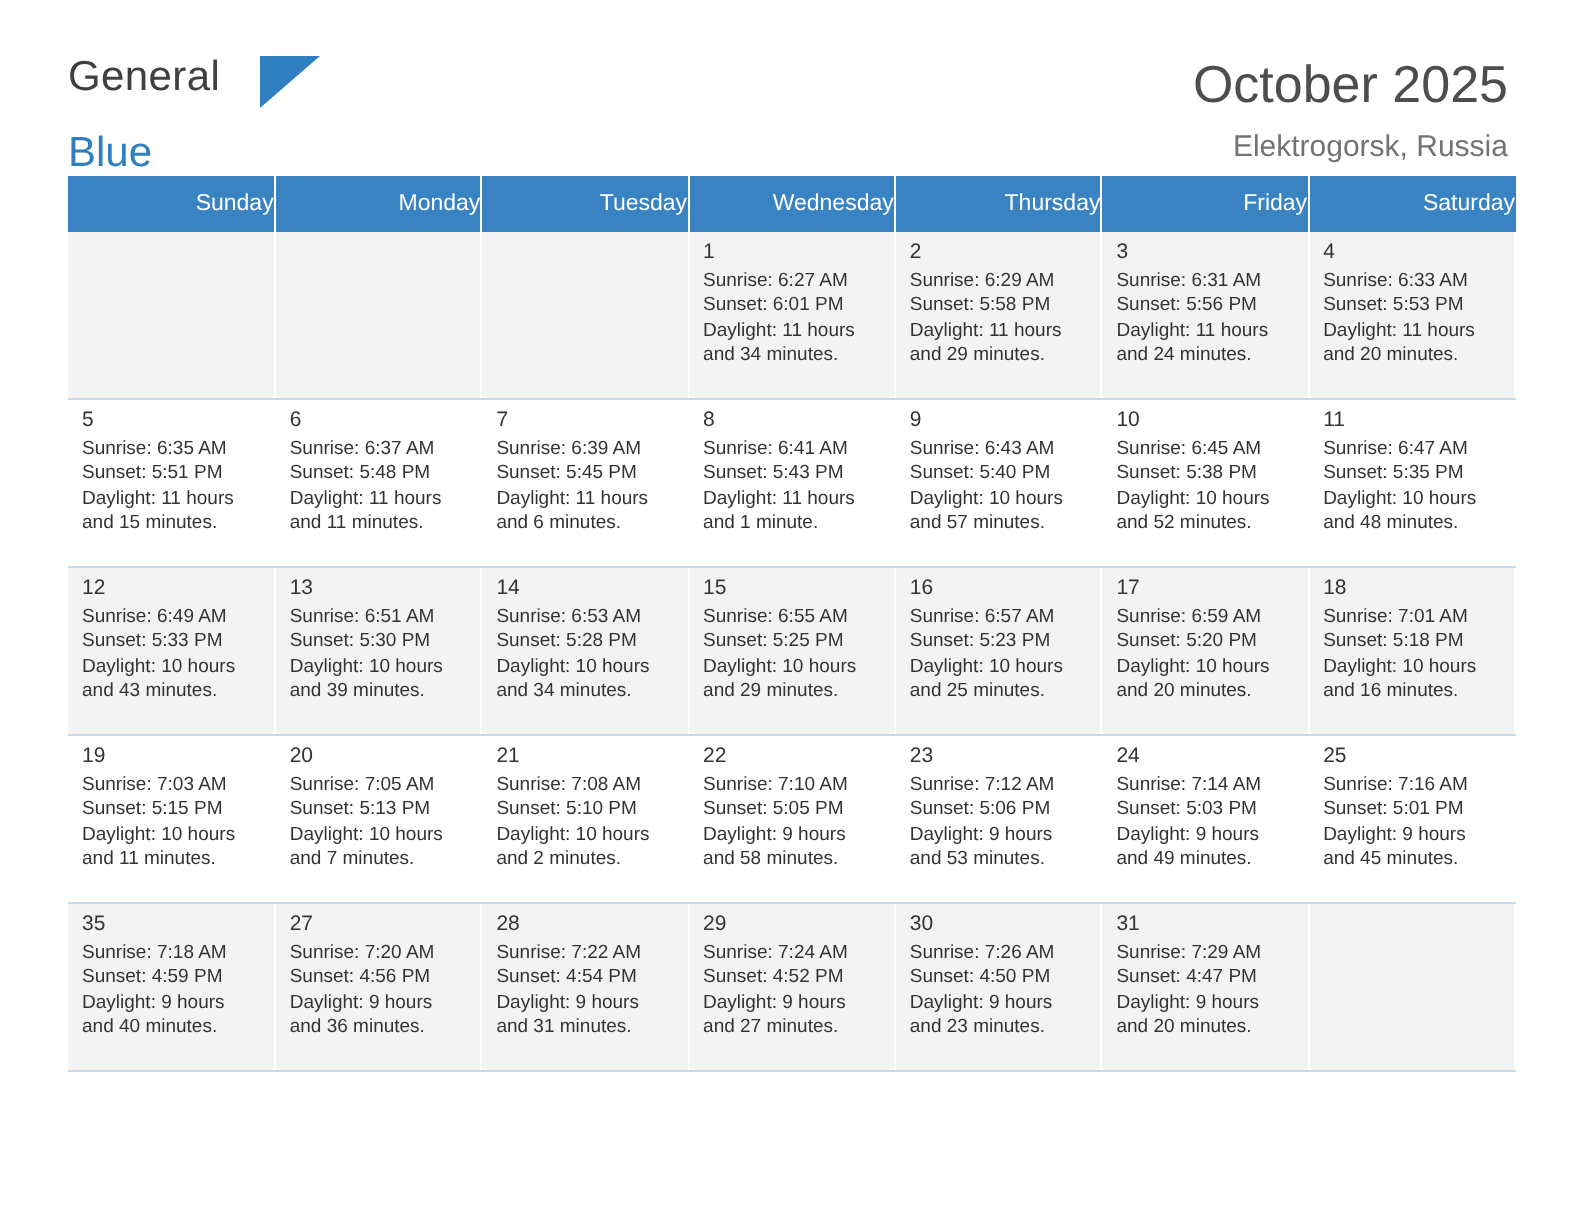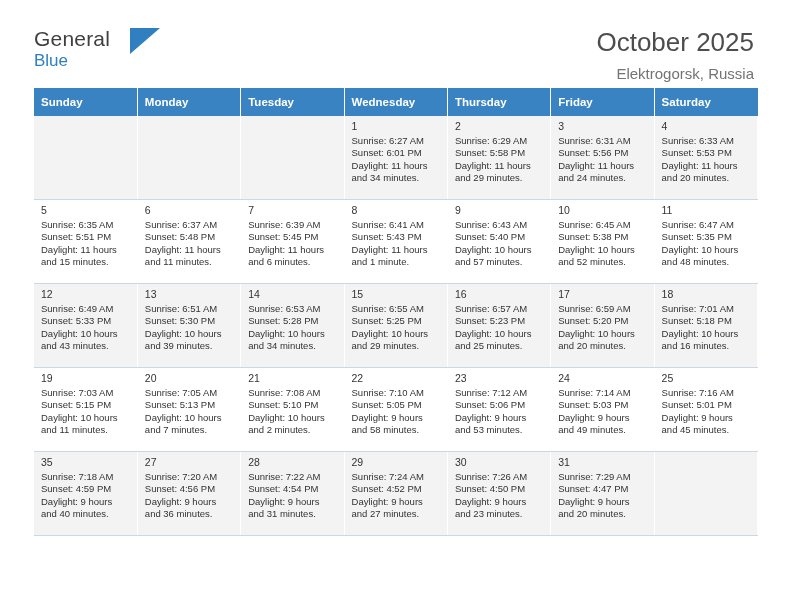--- a/index.html
+++ b/index.html
@@ -33,24 +33,24 @@
     width: 180px;
     height: 52px;
   }
   .logo-general {
     font-size: 21px;
     color: #404040;
     letter-spacing: 0.2px;
     line-height: 22px;
   }
   .logo-blue {
-    font-size: 17px;
+    font-size: 21px;
     color: #2f7fc1;
     line-height: 22px;
-    margin-top: 0;
+    margin-top: 16px;
   }
   .logo-flag {
     position: absolute;
     left: 96px;
     top: 0px;
     width: 0;
     height: 0;
     border-left: 30px solid #2f7fc1;
     border-bottom: 26px solid transparent;
   }
@@ -76,22 +76,22 @@
   table.calendar {
     border-collapse: collapse;
     width: 724px;
     table-layout: fixed;
     margin-top: 16px;
   }
   table.calendar th {
     background: #3983c3;
     color: #ffffff;
     font-size: 11.5px;
-    font-weight: bold;
-    text-align: left;
+    font-weight: normal;
+    text-align: right;
     padding: 5px 0 5px 7px;
     height: 18px;
     border-right: 1px solid #ffffff;
   }
   table.calendar th:last-child { border-right: none; }
   table.calendar td {
     vertical-align: top;
     height: 75px;
     padding: 4px 6px 4px 7px;
     font-size: 9.5px;

